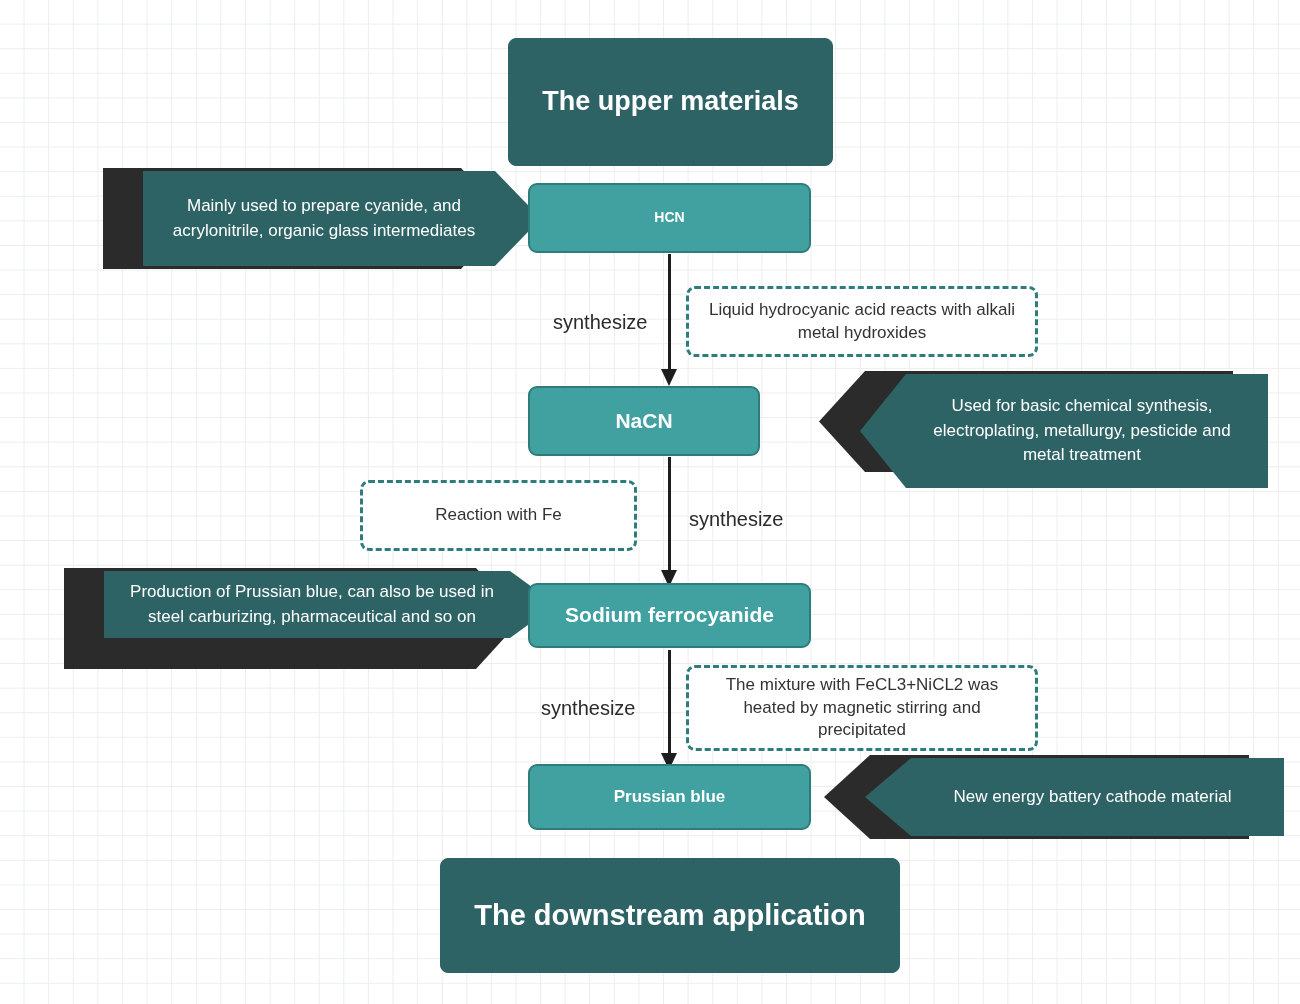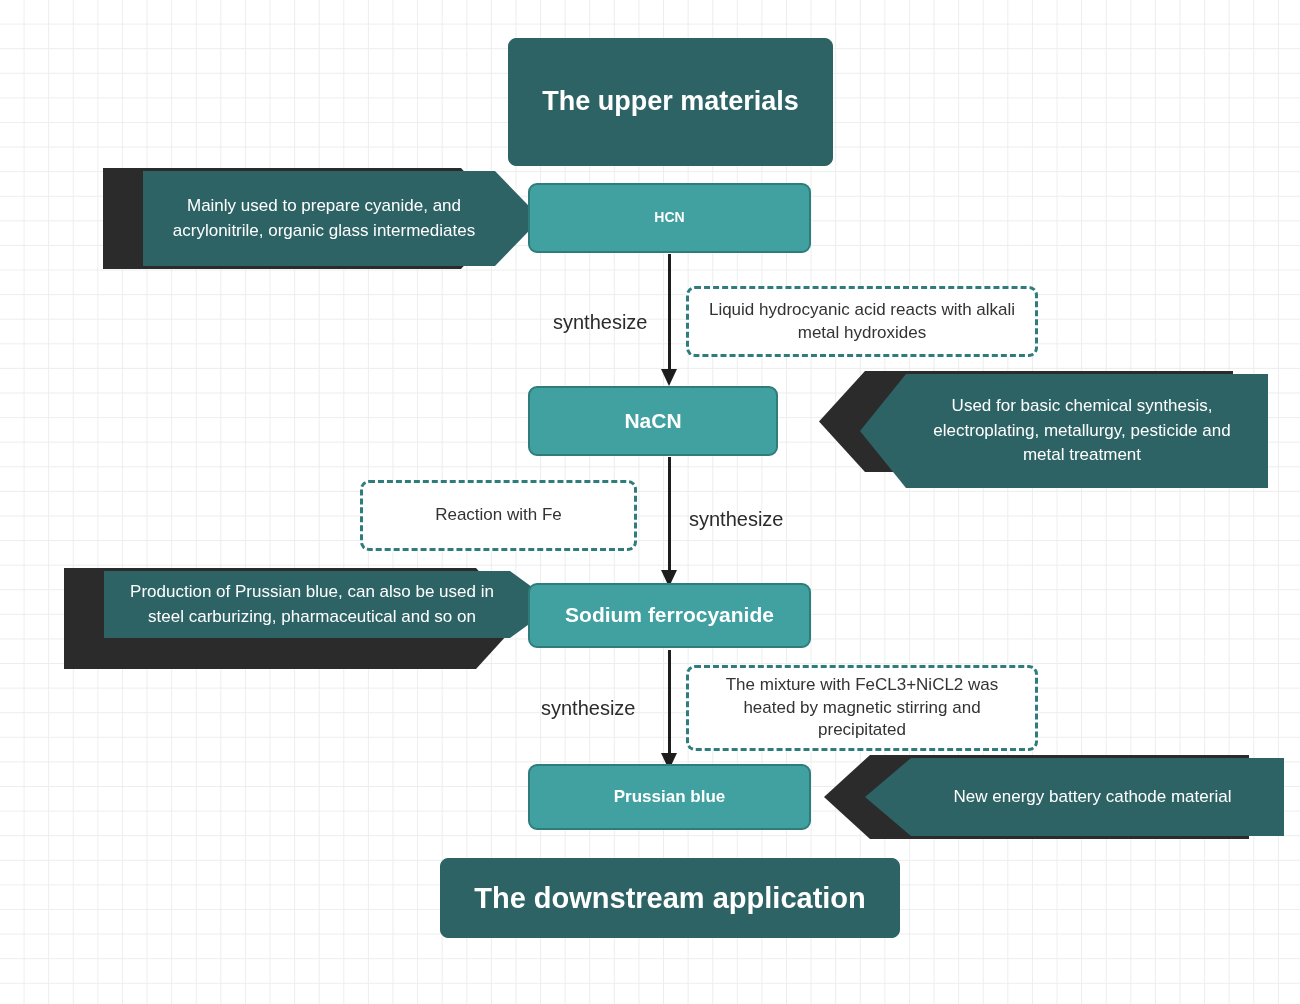--- a/index.html
+++ b/index.html
@@ -141,21 +141,21 @@
   <div class="node light" style="left:528px; top:183px; width:283px; height:70px; font-size:14px;">HCN</div>
 
   <div class="connector" style="left:668px; top:254px; height:132px;">
     <div class="shaft" style="height:117px;"></div>
     <div class="head" style="top:115px;"></div>
   </div>
   <div class="edge-label" style="left:553px; top:311px;">synthesize</div>
 
   <div class="note" style="left:686px; top:286px; width:352px; height:71px;">Liquid hydrocyanic acid reacts with alkali metal hydroxides</div>
 
-  <div class="node light" style="left:528px; top:386px; width:250px; height:70px; font-size:21px;">NaCN</div>
+  <div class="node light" style="left:528px; top:386px; width:232px; height:70px; font-size:21px;">NaCN</div>
 
   <div class="callout-outline left" style="left:819px; top:371px; width:414px; height:101px;"></div>
   <div class="callout left" style="left:823px; top:374px; width:408px; height:114px;">Used for basic chemical synthesis, electroplating, metallurgy, pesticide and metal treatment</div>
 
   <div class="connector" style="left:668px; top:457px; height:130px;">
     <div class="shaft" style="height:115px;"></div>
     <div class="head" style="top:113px;"></div>
   </div>
   <div class="edge-label" style="left:689px; top:508px;">synthesize</div>
 
@@ -172,15 +172,15 @@
   </div>
   <div class="edge-label" style="left:541px; top:697px;">synthesize</div>
 
   <div class="note" style="left:686px; top:665px; width:352px; height:86px;">The mixture with FeCL3+NiCL2 was heated by magnetic stirring and precipitated</div>
 
   <div class="node light" style="left:528px; top:764px; width:283px; height:66px; font-size:17px;">Prussian blue</div>
 
   <div class="callout-outline left" style="left:824px; top:755px; width:425px; height:84px;"></div>
   <div class="callout left" style="left:828px; top:758px; width:419px; height:78px;">New energy battery cathode material</div>
 
-  <div class="node dark" style="left:440px; top:858px; width:460px; height:80px; font-size:29px;">The downstream application</div>
+  <div class="node dark" style="left:440px; top:858px; width:460px; height:115px; font-size:29px;">The downstream application</div>
 
 </div>
 
 </body></html>

